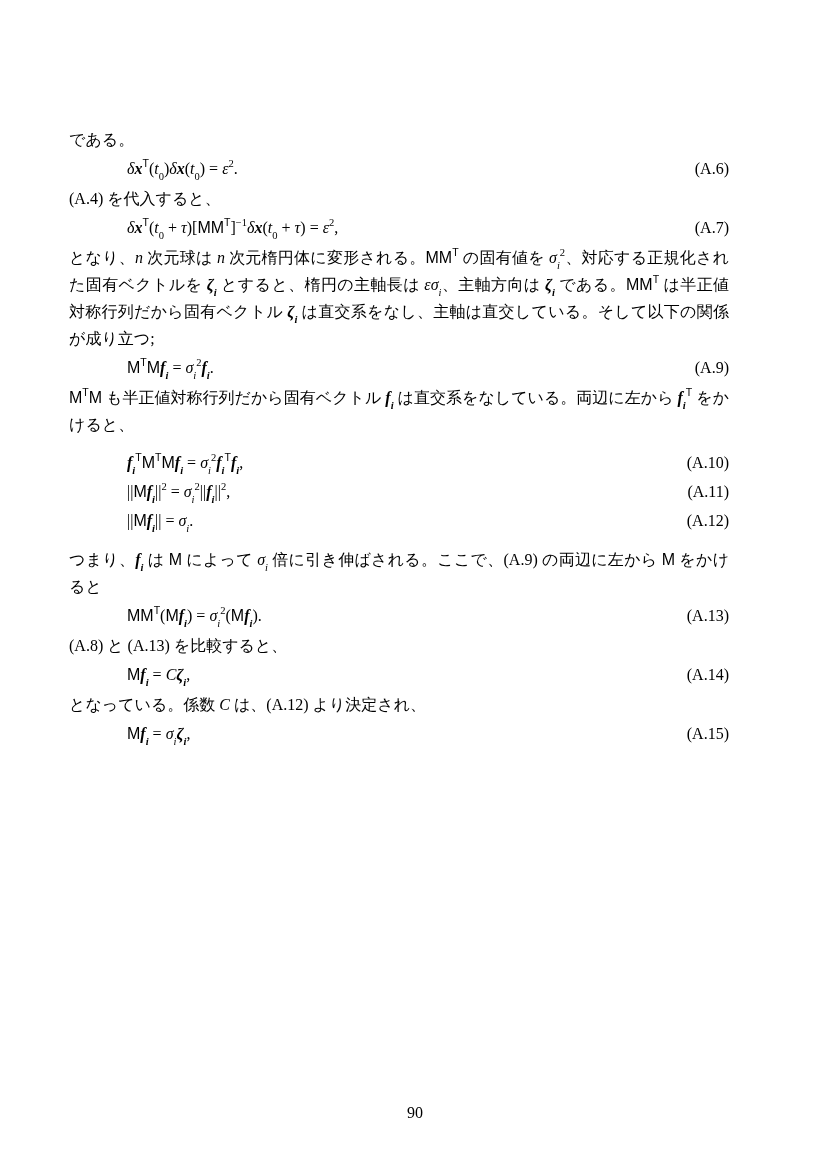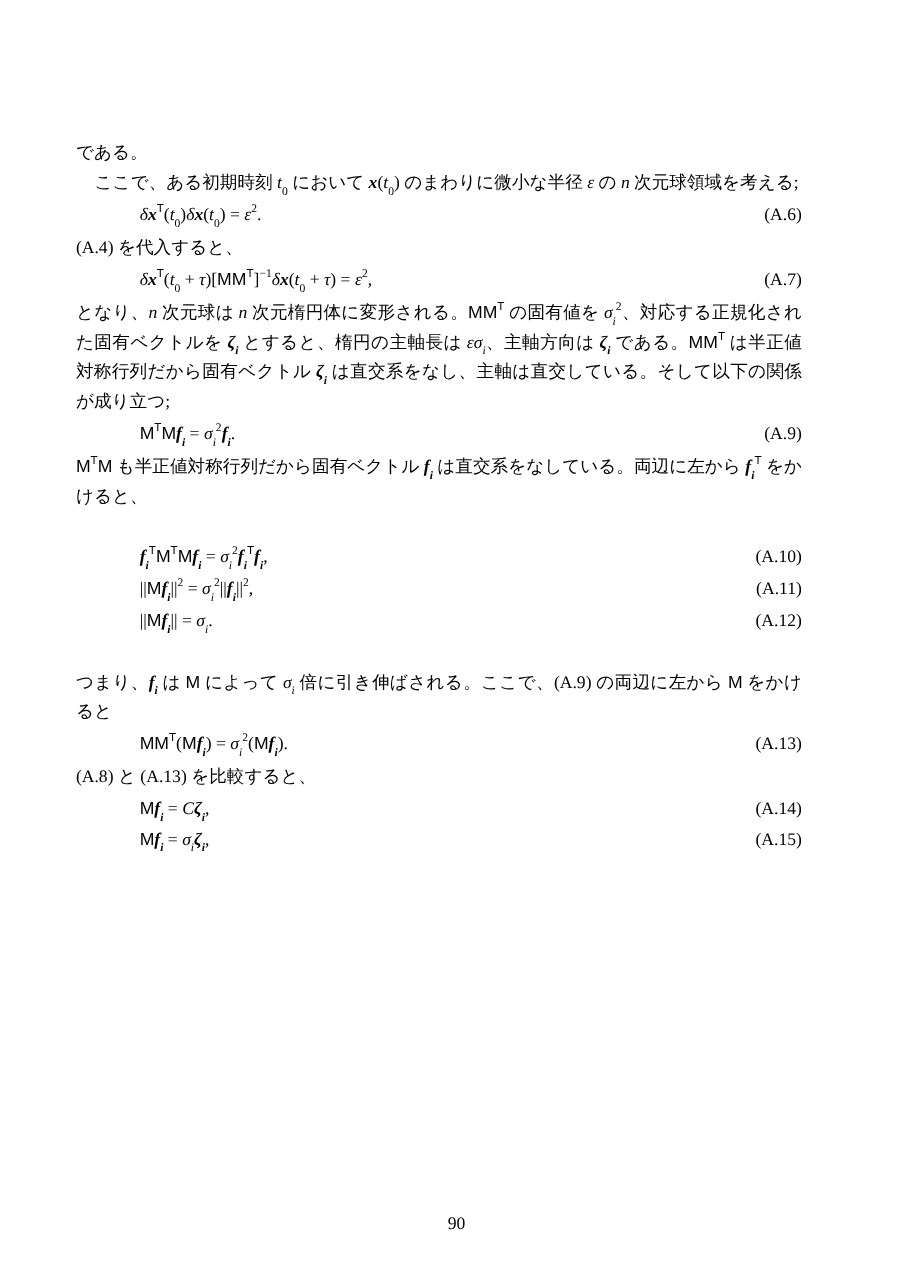--- a/index.html
+++ b/index.html
@@ -25,21 +25,21 @@
   .indent{text-indent:17px}
   .eq{
     display:flex;
     justify-content:space-between;
     align-items:baseline;
     margin:4px 0;
     padding-left:58px;
     line-height:24px;
     white-space:nowrap;
   }
-  .eq-group{margin:30px 0}
+  .eq-group{margin:13px 0}
   .eq-group .eq{margin:5px 0}
   .eq-num{font-style:normal}
   sup{font-size:66%;position:relative;top:-1px;line-height:0}
   sub{font-size:66%;position:relative;top:2px;line-height:0}
   .sf{font-family:"Liberation Sans","DejaVu Sans",sans-serif;font-style:normal}
   .it{font-style:italic}
   .bi{font-style:italic;font-weight:bold}
   .page-footer{
     position:absolute;
     left:85px;top:1102px;
@@ -48,21 +48,20 @@
     line-height:22px;
   }
 </style>
 </head>
 <body>
 
 <main class="page-body">
 
   <p class="para">である。</p>
 
-  <p class="para indent">ここで、ある初期時刻 <span class="it">t</span><sub>0</sub> において <span class="bi">x</span>(<span class="it">t</span><sub>0</sub>) のまわりに微小な半径 <span class="it">ε</span> の <span class="it">n</span> 次元球領域を考える;</p>
 
   <div class="eq">
     <span class="eq-body"><span class="it">δ</span><span class="bi">x</span><sup class="sf">T</sup>(<span class="it">t</span><sub>0</sub>)<span class="it">δ</span><span class="bi">x</span>(<span class="it">t</span><sub>0</sub>) = <span class="it">ε</span><sup>2</sup>.</span>
     <span class="eq-num">(A.6)</span>
   </div>
 
   <p class="para">(A.4) を代入すると、</p>
 
   <div class="eq">
     <span class="eq-body"><span class="it">δ</span><span class="bi">x</span><sup class="sf">T</sup>(<span class="it">t</span><sub>0</sub> + <span class="it">τ</span>)[<span class="sf">MM</span><sup class="sf">T</sup>]<sup>−1</sup><span class="it">δ</span><span class="bi">x</span>(<span class="it">t</span><sub>0</sub> + <span class="it">τ</span>) = <span class="it">ε</span><sup>2</sup>,</span>
@@ -102,20 +101,21 @@
     <span class="eq-num">(A.13)</span>
   </div>
 
   <p class="para">(A.8) と (A.13) を比較すると、</p>
 
   <div class="eq">
     <span class="eq-body"><span class="sf">M</span><span class="bi">f</span><sub class="bi">i</sub> = <span class="it">C</span><span class="bi">ζ</span><sub class="bi">i</sub>,</span>
     <span class="eq-num">(A.14)</span>
   </div>
 
+  <p class="para">となっている。係数 <span class="it">C</span> は、(A.12) より決定され、</p>
 
   <div class="eq">
     <span class="eq-body"><span class="sf">M</span><span class="bi">f</span><sub class="bi">i</sub> = <span class="it">σ</span><sub class="it">i</sub><span class="bi">ζ</span><sub class="bi">i</sub>,</span>
     <span class="eq-num">(A.15)</span>
   </div>
 
 
 </main>
 
 <footer class="page-footer">90</footer>

